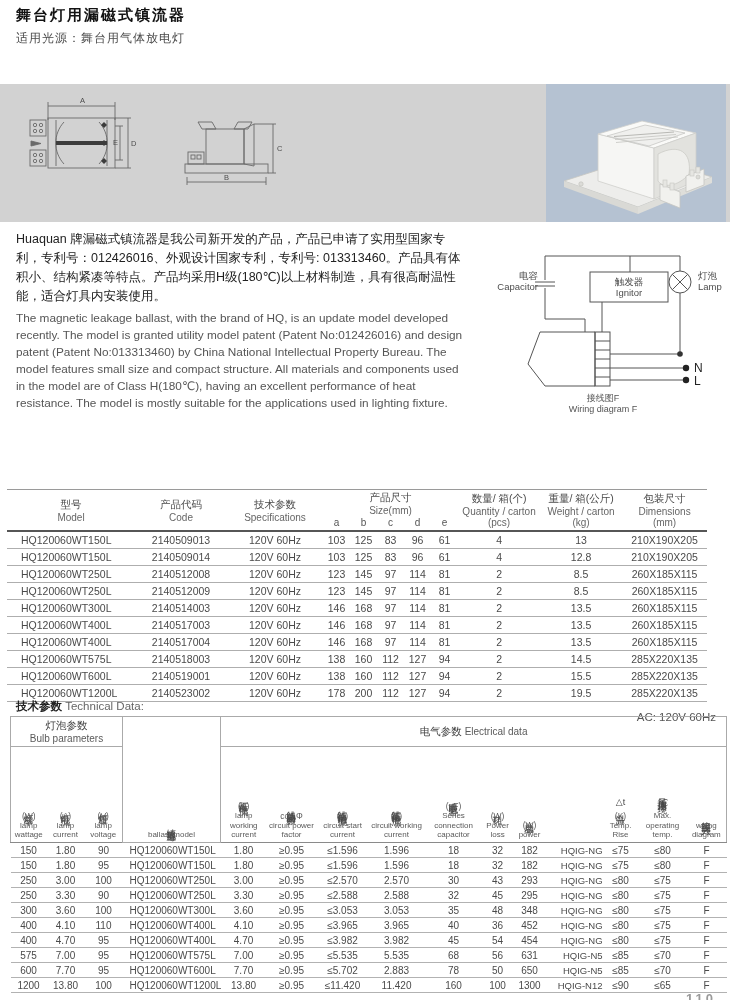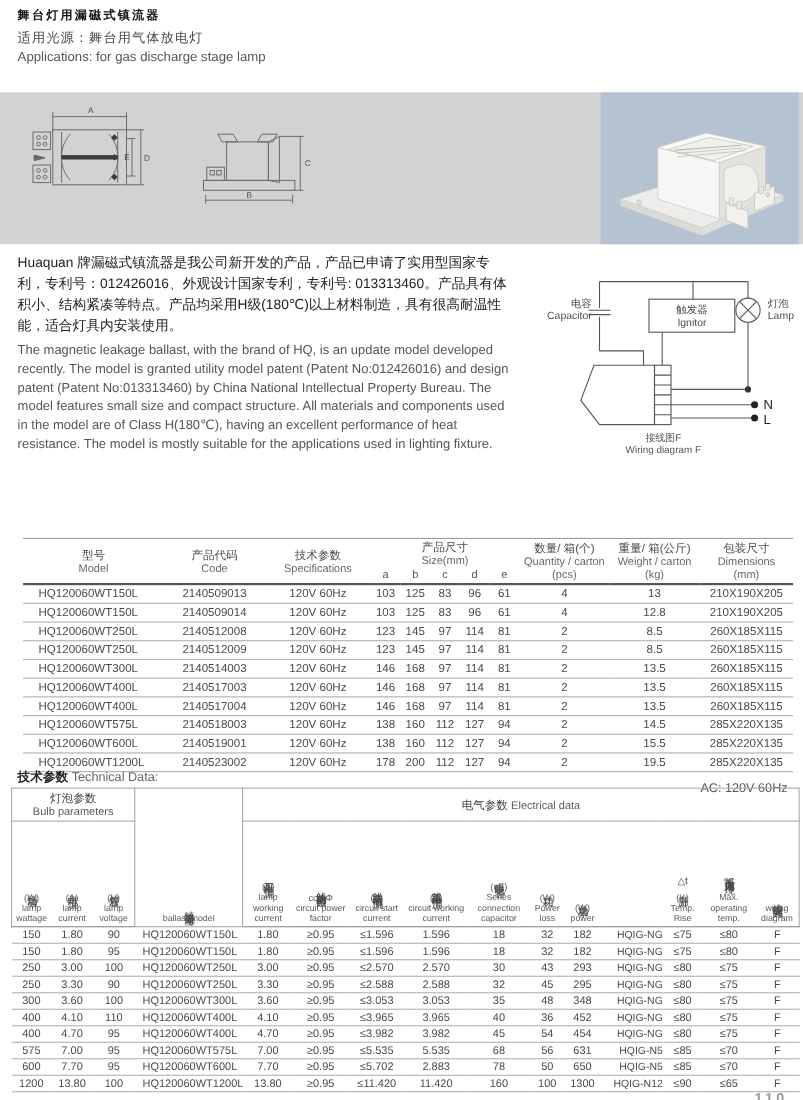--- a/index.html
+++ b/index.html
@@ -1,33 +1,33 @@
 <!DOCTYPE html>
 <html><head>
 <meta charset="utf-8">
 <style>
   html,body{margin:0;padding:0;background:#888;}
   .page{position:relative;width:730px;height:1000px;background:#fff;overflow:hidden;
         font-family:"Liberation Sans","DejaVu Sans",sans-serif;color:#333;}
   
   .hdr{position:absolute;left:16px;top:6px;width:500px;}
-  .title-cn{font-size:11px;font-weight:bold;color:#121212;letter-spacing:2px;}
+  .title-cn{font-size:15px;font-weight:bold;color:#121212;letter-spacing:2px;}
   .title-en{font-size:15px;font-weight:bold;color:#121212;margin-top:1px;}
   .sub-cn{font-size:12px;color:#4a4a4a;margin-top:5px;letter-spacing:1px;}
   .sub-en{font-size:12px;color:#565656;margin-top:1px;}
   
   .band{position:absolute;left:0;top:84px;width:730px;height:138px;background:#d2d2d2;}
   .band svg{position:absolute;left:0;top:0;}
   .photo{position:absolute;left:546px;top:0;width:180px;height:138px;background:#b5c2d2;}
   
   .intro-cn{position:absolute;left:16px;top:230px;width:448px;font-size:12.5px;line-height:1.52;color:#222;}
   .intro-en{position:absolute;left:16px;top:310px;width:450px;font-size:11.8px;line-height:1.45;color:#555;}
   .wiring{position:absolute;left:440px;top:234px;}
   
-  .t1{position:absolute;left:21px;top:489px;border-collapse:collapse;table-layout:fixed;width:700px;
+  .t1{position:absolute;left:7px;top:489px;border-collapse:collapse;table-layout:fixed;width:700px;
       font-size:10.5px;color:#4a4a4a;}
   .t1 thead{border-top:1px solid #9a9a9a;border-bottom:2px solid #565656;}
   .t1 th{font-weight:normal;text-align:center;padding:1px 0;vertical-align:middle;}
   .t1 .en{font-size:10px;color:#666;}
   .t1 .unit{font-size:10px;color:#666;}
   .t1 tr.subs th{font-size:10px;color:#555;padding:0 0 2px;}
   .t1 tbody td{border-bottom:1px solid #aeaeae;padding:2px 0;text-align:center;white-space:nowrap;overflow:hidden;}
   .t1 tbody td.c-model{text-align:left;padding-left:14px;}
   
   .techline{position:absolute;left:16px;top:699px;width:700px;font-size:11.5px;color:#333;}
@@ -60,21 +60,20 @@
   svg text{font-family:"Liberation Sans","DejaVu Sans",sans-serif;}
 </style>
 </head>
 <body>
 
 <div class="page">
 
   <div class="hdr">
     <div class="title-cn">舞台灯用漏磁式镇流器</div>
     <div class="sub-cn">适用光源：舞台用气体放电灯</div>
-    <div class="sub-en">Applications: for gas discharge stage lamp</div>
   </div>
 
   <div class="band">
     <svg width="730" height="138" viewBox="0 0 730 138">
       <g stroke="#6a6a6a" stroke-width="0.9" fill="none">
 
         <line x1="48" y1="22" x2="115" y2="22"></line>
         <line x1="48" y1="18" x2="48" y2="36"></line>
           <line x1="115" y1="18" x2="115" y2="36"></line>
         <rect x="30" y="36" width="16" height="16"></rect>

